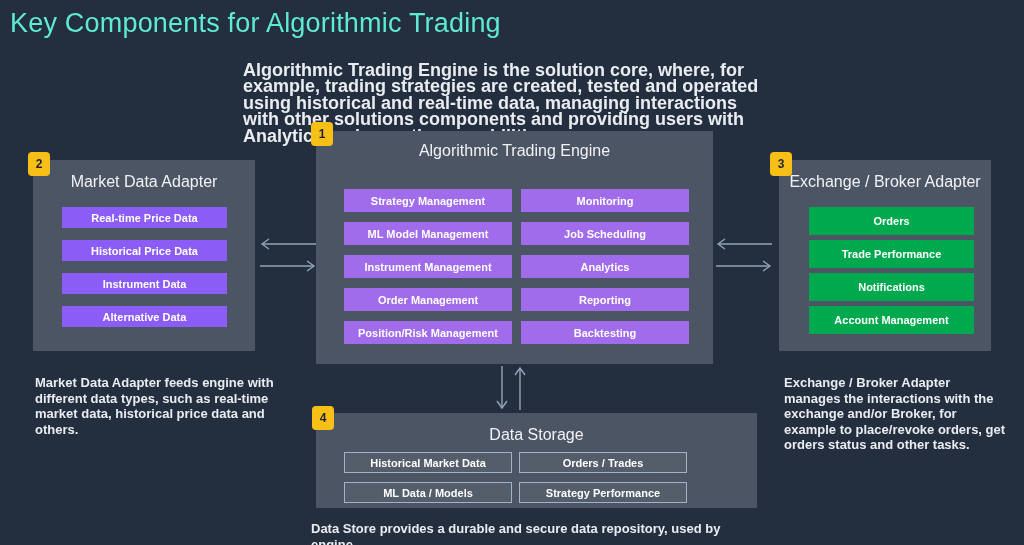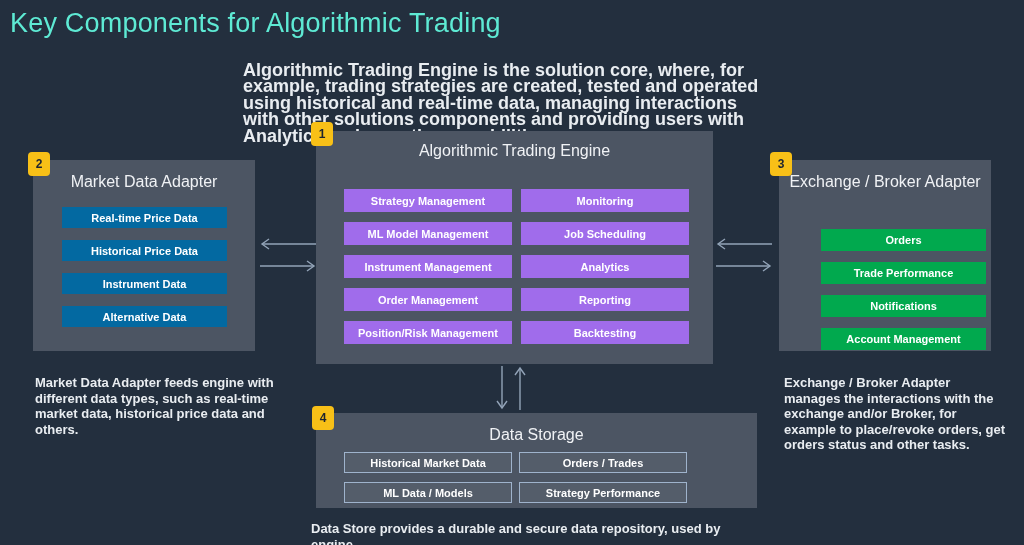--- a/index.html
+++ b/index.html
@@ -78,40 +78,40 @@
     display: flex;
     align-items: center;
     justify-content: center;
     font-size: 11px;
     font-weight: bold;
     color: #ffffff;
     text-align: center;
     box-sizing: border-box;
     white-space: nowrap;
   }
-  .tile-orange { background: #0369a1; }
+  .tile-orange { background: #8b5cf6; }
   .tile-purple { background: #a06ceb; }
   .tile-green  { background: #01a94e; }
   .tile-store  { background: #545d6a; border: 1px solid #9fb3cc; }
 
   
   .m-tile { left: 29px; width: 165px; height: 21px; }
   .m1 { top: 47px;  } .m2 { top: 80px; }
   .m3 { top: 113px; } .m4 { top: 146px; }
 
   
   .e-tile { width: 168px; height: 23px; }
   .e-col-l { left: 28px; }
   .e-col-r { left: 205px; }
   .e-r1 { top: 58px;  } .e-r2 { top: 91px; }
   .e-r3 { top: 124px; } .e-r4 { top: 157px; }
   .e-r5 { top: 190px; }
 
   
-  .x-tile { left: 42px; width: 165px; height: 22px; margin-top: 22px; }
+  .x-tile { left: 30px; width: 165px; height: 28px; }
   .x1 { top: 47px;  } .x2 { top: 80px; }
   .x3 { top: 113px; } .x4 { top: 146px; }
 
   
   .s-tile { width: 168px; height: 21px; }
   .s-col-l { left: 28px; }
   .s-col-r { left: 203px; }
   .s-r1 { top: 39px; } .s-r2 { top: 69px; }
 
   

